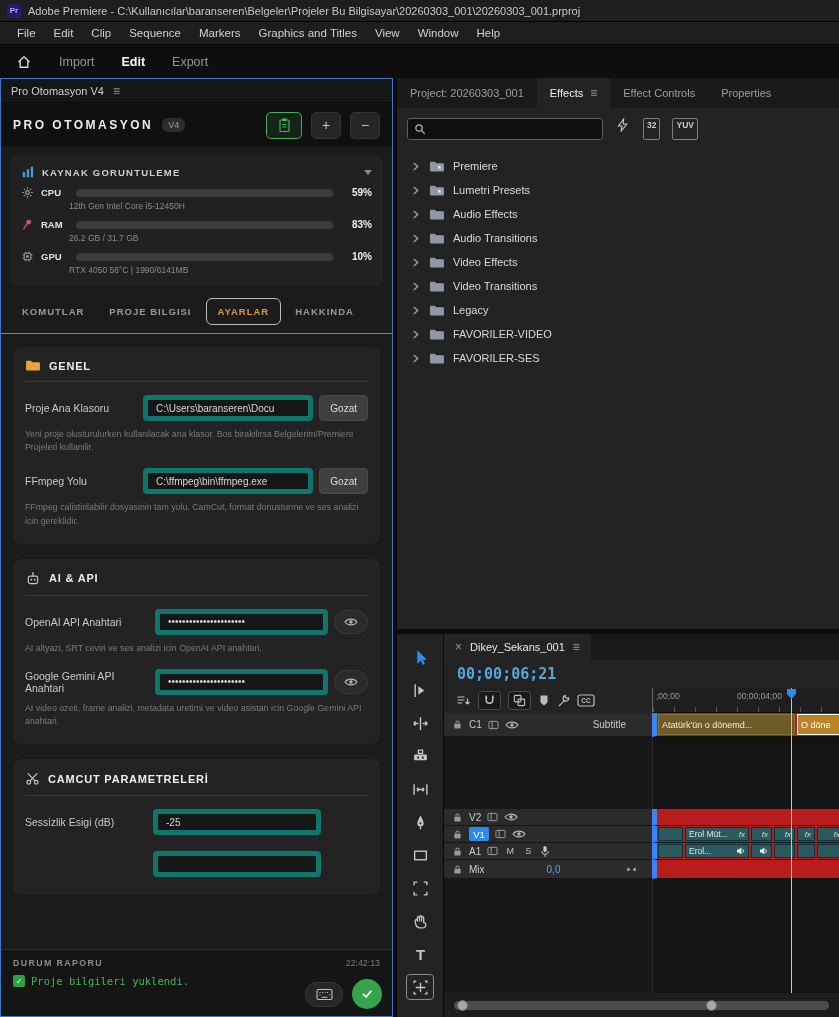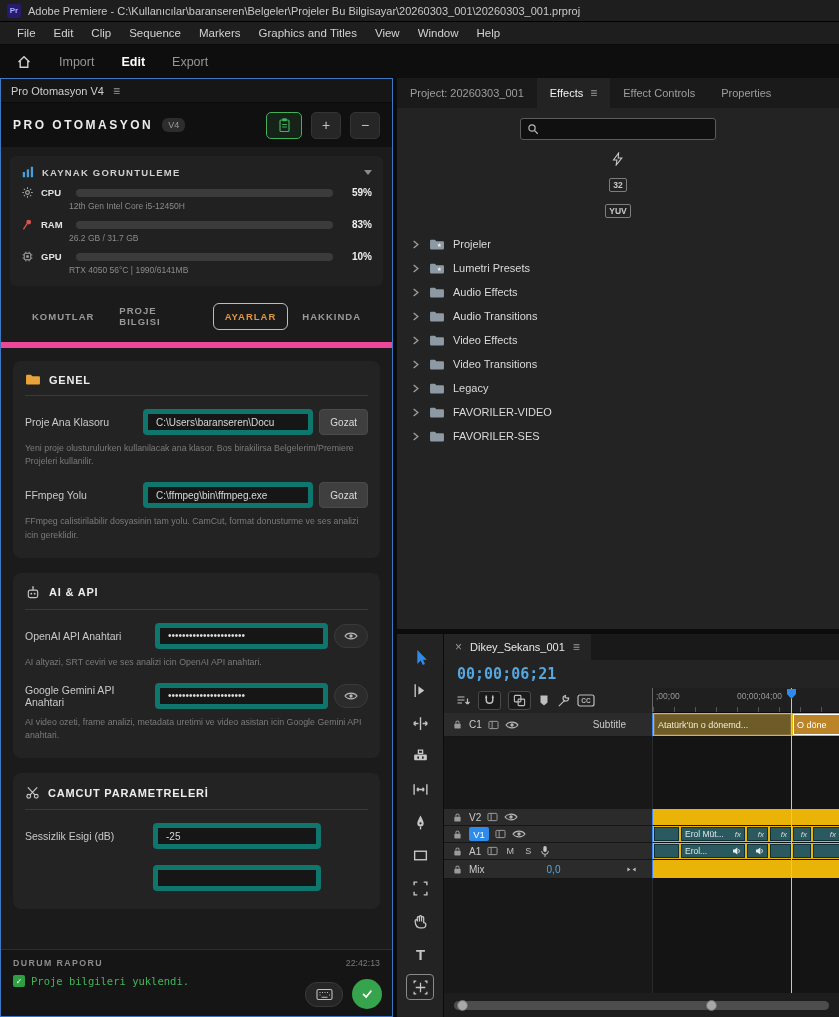--- a/index.html
+++ b/index.html
@@ -49,21 +49,21 @@
   .res-row { display:flex; align-items:center; gap:7px; margin-top:7px; }
   .res-label { width:28px; font-size:9.5px; font-weight:bold; color:#e2e2e2; }
   .res-bar { flex:1; height:8px; background:#3b3b3b; border-radius:4px; overflow:hidden; }
   .res-fill { height:100%; border-radius:4px; }
   .fill-cpu { background:linear-gradient(90deg,#35a04d,#8fc43c,#d6c733,#e8a23a); }
   .fill-ram { background:linear-gradient(90deg,#2f6fe0,#6a5ae8,#8f54e0); }
   .fill-gpu { background:linear-gradient(90deg,#2fd0d8,#e84fa0); }
   .res-pct { width:32px; text-align:right; font-size:10px; font-weight:bold; color:#f0f0f0; }
   .res-sub { margin:2px 0 0 48px; font-size:8.5px; color:#8b8b8b; }
 
-  .stabs { display:flex; align-items:center; padding:8px 20px; gap:3px; border-bottom:6px solid #ec4899; }
+  .stabs { display:flex; align-items:center; padding:8px 10px; gap:3px; border-bottom:1px solid #ec4899; }
   .stab { font-size:9.5px; font-weight:bold; letter-spacing:1px; color:#9a9a9a; padding:7px 11px; }
   .stab.active { color:#e0963f; border:1px solid #bdbdbd; border-radius:6px; }
 
   .ap-scroll { flex:1; overflow:hidden; padding:13px 12px 0; }
   .cfg-card { background:#232323; border-radius:8px; padding:12px 12px 2px; margin-bottom:15px; }
   .card-head { display:flex; align-items:center; gap:8px; padding-bottom:9px;
     border-bottom:1px solid #3a3a3a; margin-bottom:13px; }
   .card-title { font-size:11px; font-weight:bold; letter-spacing:.8px; color:#ededed; }
   .f-row { display:flex; align-items:center; margin-bottom:2px; }
   .f-label { flex:0 0 118px; font-size:10.5px; color:#c9c9c9; }
@@ -94,21 +94,21 @@
   .kb-btn { width:38px; height:25px; background:#262626; border:1px solid #3a3a3a;
     border-radius:12px; display:grid; place-items:center; }
   .ok-btn { width:30px; height:30px; border-radius:50%; background:#36a44c; display:grid; place-items:center; }
 
   
   .fx-panel { position:absolute; left:397px; top:78px; width:442px; height:551px;
     background:#232323; display:flex; flex-direction:column; }
   .ep-tabs { height:30px; background:#1a1a1a; display:flex; overflow:hidden; }
   .ep-tab { padding:0 13px; display:flex; align-items:center; gap:7px; font-size:11px; color:#9e9e9e; }
   .ep-tab.active { background:#232323; color:#f2f2f2; }
-  .ep-search-row { padding:10px 10px 6px; display:flex; align-items:center; gap:12px;flex-direction:column; }
+  .ep-search-row { padding:10px 10px 6px; display:flex; gap:12px; }
   .search-box { width:196px; height:22px; background:#101010; border:1px solid #5c5c5c;
     border-radius:3px; display:flex; align-items:center; padding:0 6px; gap:6px; }
   .search-box input { flex:1; min-width:0; background:transparent; border:none; outline:none;
     color:#ddd; font-size:10px; }
   .flt-badge { border:1px solid #7d7d7d; border-radius:2px; color:#c9c9c9; font-size:8.5px;
     font-weight:bold; padding:1px 3px; }
   .ep-tree { padding-top:8px; }
   .tree-row { height:24px; display:flex; align-items:center; padding-left:13px; gap:8px; }
   .tree-label { font-size:11px; color:#dadada; }
 
@@ -134,22 +134,22 @@
   .tbx.pressed { width:23px; height:19px; background:#1a1a1a; border:1px solid #4a4a4a; border-radius:3px; }
   .tl-ruler { flex:1; position:relative; background:#1f1f1f; border-left:1px solid #666;
     border-bottom:1px solid #0c0c0c; }
   .ruler-lbl { position:absolute; top:3px; font-size:8.5px; color:#9a9a9a; }
   .ticks { position:absolute; left:0; right:0; bottom:0; height:5px;
     background:repeating-linear-gradient(90deg,#555 0 1px,transparent 1px 21px); }
   .tl-tracks { flex:1; background:#141414; display:flex; flex-direction:column; }
   .trk { display:flex; }
   .trk-head { width:208px; background:#2b2b2b; border-bottom:1px solid #161616;
     display:flex; align-items:center; gap:6px; padding-left:8px; }
-  .trk-lane { flex:1; position:relative; background:#eab308; border-bottom:1px solid #101010;
-    border-left:1px solid #3b82f6; }
+  .trk-lane { flex:1; position:relative; background:#b91c1c; border-bottom:1px solid #101010;
+    border-left:5px solid #3b82f6; }
   .trk-name { font-size:10px; color:#cccccc; }
   .badge-blue { min-width:20px; height:14px; background:#2d8ceb; border-radius:2px; color:#fff;
     font-size:9.5px; display:grid; place-items:center; padding:0 2px; }
   .ms { width:12px; text-align:center; font-size:9px; color:#c0c0c0; }
   .sub-lbl { margin-left:auto; margin-right:26px; font-size:10px; color:#c9c9c9; }
   .mix-val { margin-left:56px; font-size:10px; color:#55a7e0; }
   .kf-icon { margin-left:auto; margin-right:14px; }
   .clip { position:absolute; top:1px; bottom:1px; background:#2a5a60; border:1px solid #0f3036;
     display:flex; align-items:center; font-size:8.5px; color:#dfe9ea; padding:0 3px;
     overflow:hidden; white-space:nowrap; }
@@ -399,21 +399,21 @@
 
   <div class="ep-tree">
     <div class="tree-row">
       <svg width="11" height="11" viewBox="0 0 12 12">
           <path d="M4 2.2 L8.6 6 L4 9.8" fill="none" stroke="#a0a0a0" stroke-width="1.4"></path>
         </svg>
       <svg width="16" height="13" viewBox="0 0 17 14">
         <path d="M1 3.2 C1 2.4 1.6 1.8 2.4 1.8 H6.2 L7.8 3.6 H14.6 c.8 0 1.4.6 1.4 1.4 V11 c0 .8-.6 1.4-1.4 1.4 H2.4 C1.6 12.4 1 11.8 1 11 Z" fill="#8d99a4"></path>
         <path d="M11 5.4 l.7 1.5 1.6.2-1.2 1.1.3 1.6-1.4-.8-1.4.8.3-1.6-1.2-1.1 1.6-.2z" fill="#e7edf2"></path>
       </svg>
-      <span class="tree-label">Projeler</span>
+      <span class="tree-label">Premiere</span>
     </div>
     <div class="tree-row">
       <svg width="11" height="11" viewBox="0 0 12 12">
           <path d="M4 2.2 L8.6 6 L4 9.8" fill="none" stroke="#a0a0a0" stroke-width="1.4"></path>
         </svg>
       <svg width="16" height="13" viewBox="0 0 17 14">
         <path d="M1 3.2 C1 2.4 1.6 1.8 2.4 1.8 H6.2 L7.8 3.6 H14.6 c.8 0 1.4.6 1.4 1.4 V11 c0 .8-.6 1.4-1.4 1.4 H2.4 C1.6 12.4 1 11.8 1 11 Z" fill="#8d99a4"></path>
         <path d="M11 5.4 l.7 1.5 1.6.2-1.2 1.1.3 1.6-1.4-.8-1.4.8.3-1.6-1.2-1.1 1.6-.2z" fill="#e7edf2"></path>
       </svg>
       <span class="tree-label">Lumetri Presets</span>

